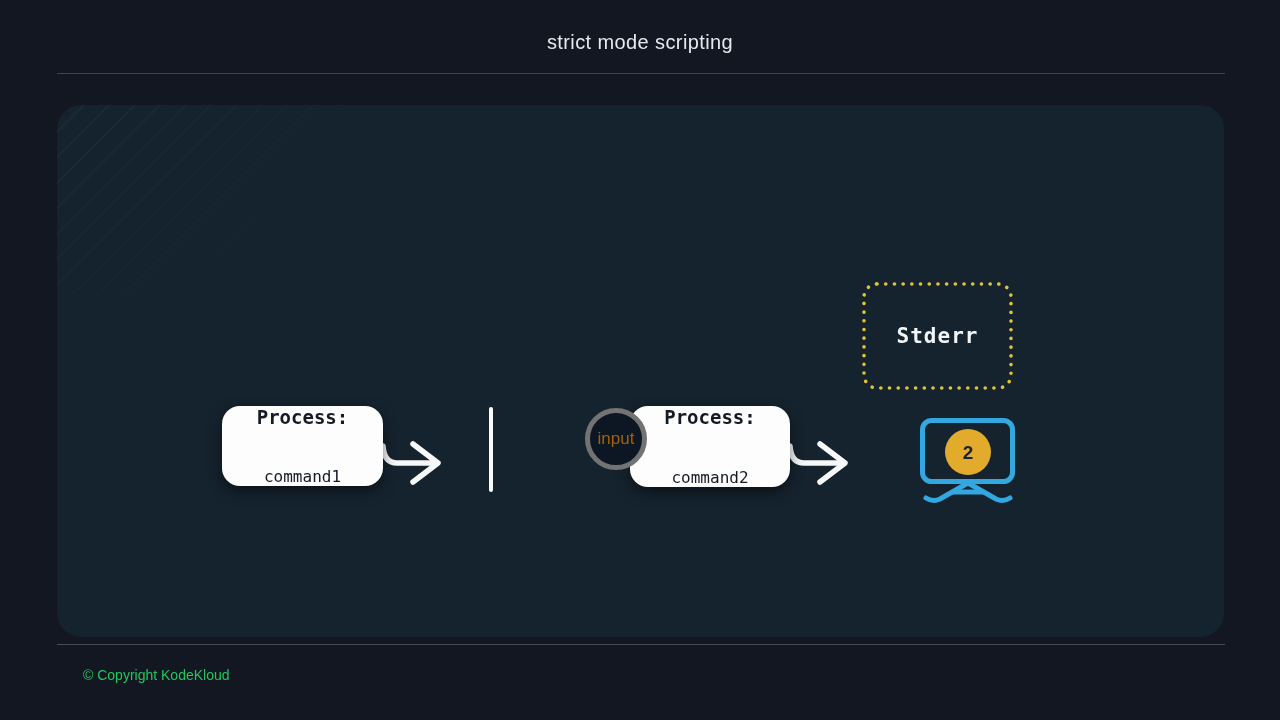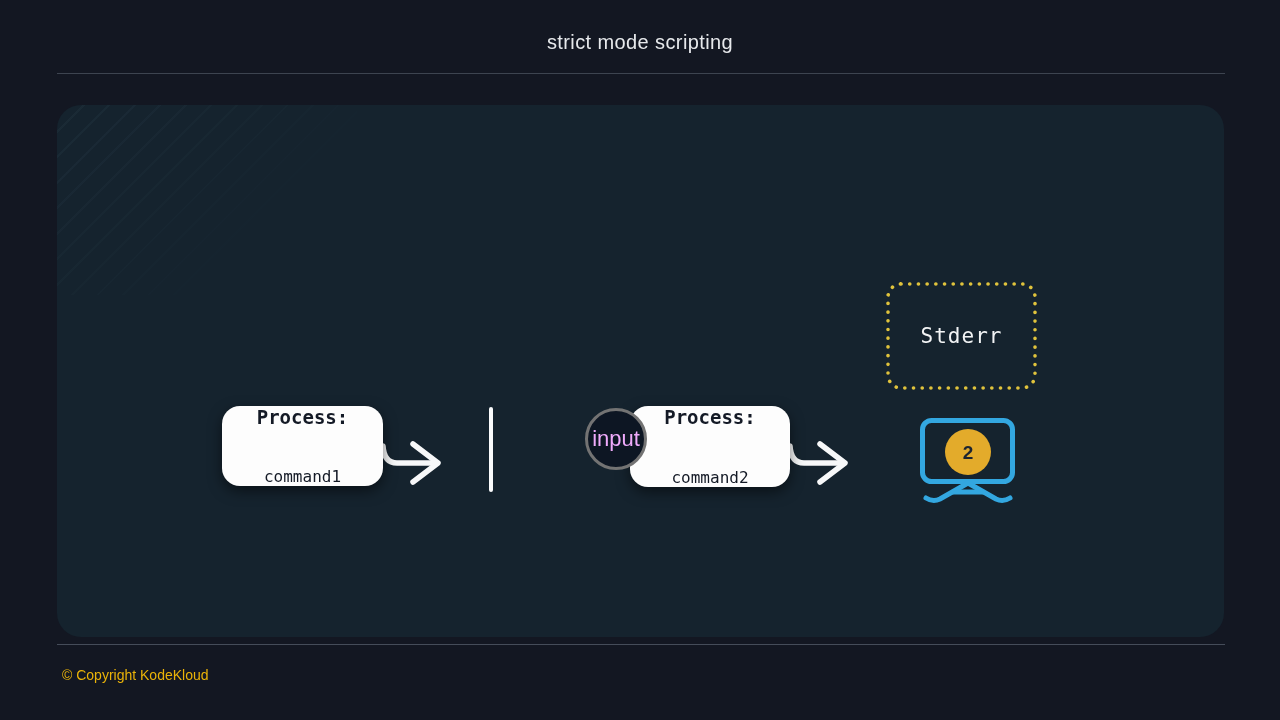--- a/index.html
+++ b/index.html
@@ -90,35 +90,35 @@
     border-radius: 2px;
   }
 
   
   .input-badge {
     position: absolute;
     left: 528px; top: 303px;
     width: 62px; height: 62px;
     border-radius: 50%;
     background: #0d1623;
-    border: 3px solid #737373;
+    border: 5px solid #737373;
     box-sizing: border-box;
     display: flex;
     align-items: center;
     justify-content: center;
-    color: #f0abfc;
-    font-size: 22px;
+    color: #a16207;
+    font-size: 17px;
     z-index: 2;
   }
 
   
   .stderr-box {
     position: absolute;
-    left: 828px; top: 176px;
-    width: 153px; height: 110px;
+    left: 804px; top: 176px;
+    width: 153px; height: 110px; font-weight: bold;
   }
   .stderr-box svg { position: absolute; left: 0; top: 0; }
   .stderr-label {
     position: absolute;
     left: 0; top: 0; width: 100%; height: 100%;
     display: flex; align-items: center; justify-content: center;
     font-family: "DejaVu Sans Mono", monospace;
     font-size: 21px;
     letter-spacing: 1px;
     color: #f2f4f5;
@@ -134,23 +134,23 @@
 
   
   .footer-divider {
     position: absolute;
     left: 57px; top: 644px;
     width: 1168px; height: 1px;
     background: #454c59;
   }
   .copyright {
     position: absolute;
-    left: 62px; top: 667px;
+    left: 83px; top: 667px;
     font-size: 14px;
-    color: #eab308;
+    color: #22c55e;
   }
 </style>
 </head>
 <body>
 
 <div class="slide">
 
   <div class="title">strict mode scripting</div>
   <div class="header-divider"></div>
 

